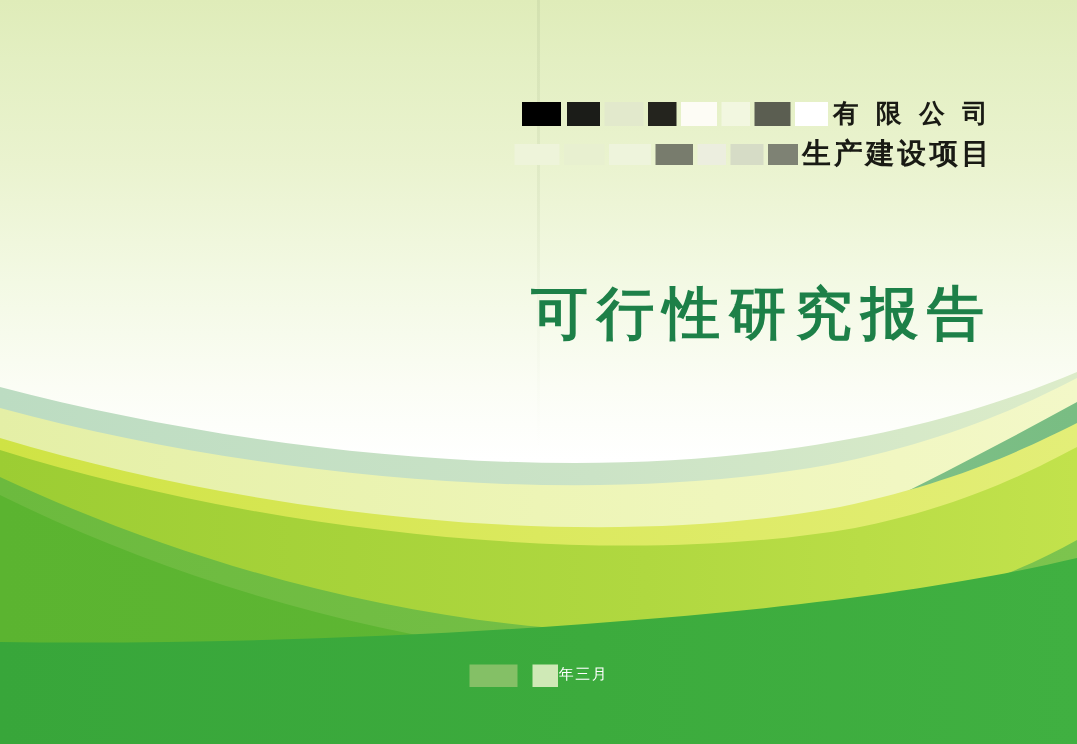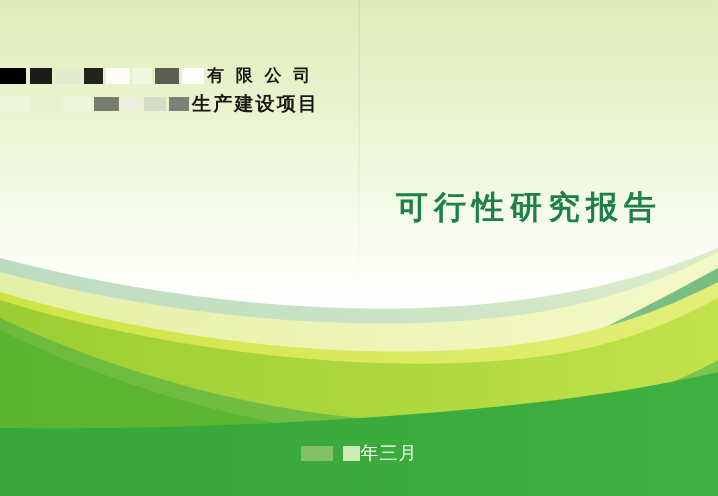--- a/index.html
+++ b/index.html
@@ -49,20 +49,21 @@
         rgba(190,205,165,0.22) 45%,
         rgba(210,220,195,0.10) 75%,
         rgba(255,255,255,0) 100%);
   }
 
   
   .header-block {
     position: absolute;
     left: 0; top: 66px;
     width: 662px;
+    text-align: right;
   }
   .hdr-line {
     display: block;
     white-space: nowrap;
     color: #191a14;
     font-weight: bold;
     line-height: 1;
   }
   .hdr-line-1 {
     font-size: 17px;
@@ -98,35 +99,35 @@
   .s6 { width: 22px; height: 14px; background: #d6dcc6; }
   .s7 { width: 20px; height: 14px; background: #7e8274; }
 
   
   .main-title {
     position: absolute;
     left: 0; top: 188px;
     width: 662px;
     text-align: right;
     color: #1d8048;
-    font-size: 32px;
+    font-size: 38px;
     font-weight: bold;
     letter-spacing: 6px;
     line-height: 1.2;
     white-space: nowrap;
   }
 
   
   .footer-date {
     position: absolute;
     left: 0; top: 443px;
     width: 718px;
     text-align: center;
     color: #ffffff;
-    font-size: 18px;
+    font-size: 10px;
     font-weight: normal;
     letter-spacing: 1px;
     line-height: 1;
     white-space: nowrap;
   }
   .footer-date .blk {
     display: inline-block;
     vertical-align: middle;
   }
   .d1 { width: 32px; height: 15px; background: #84c066; margin-right: 10px; }

